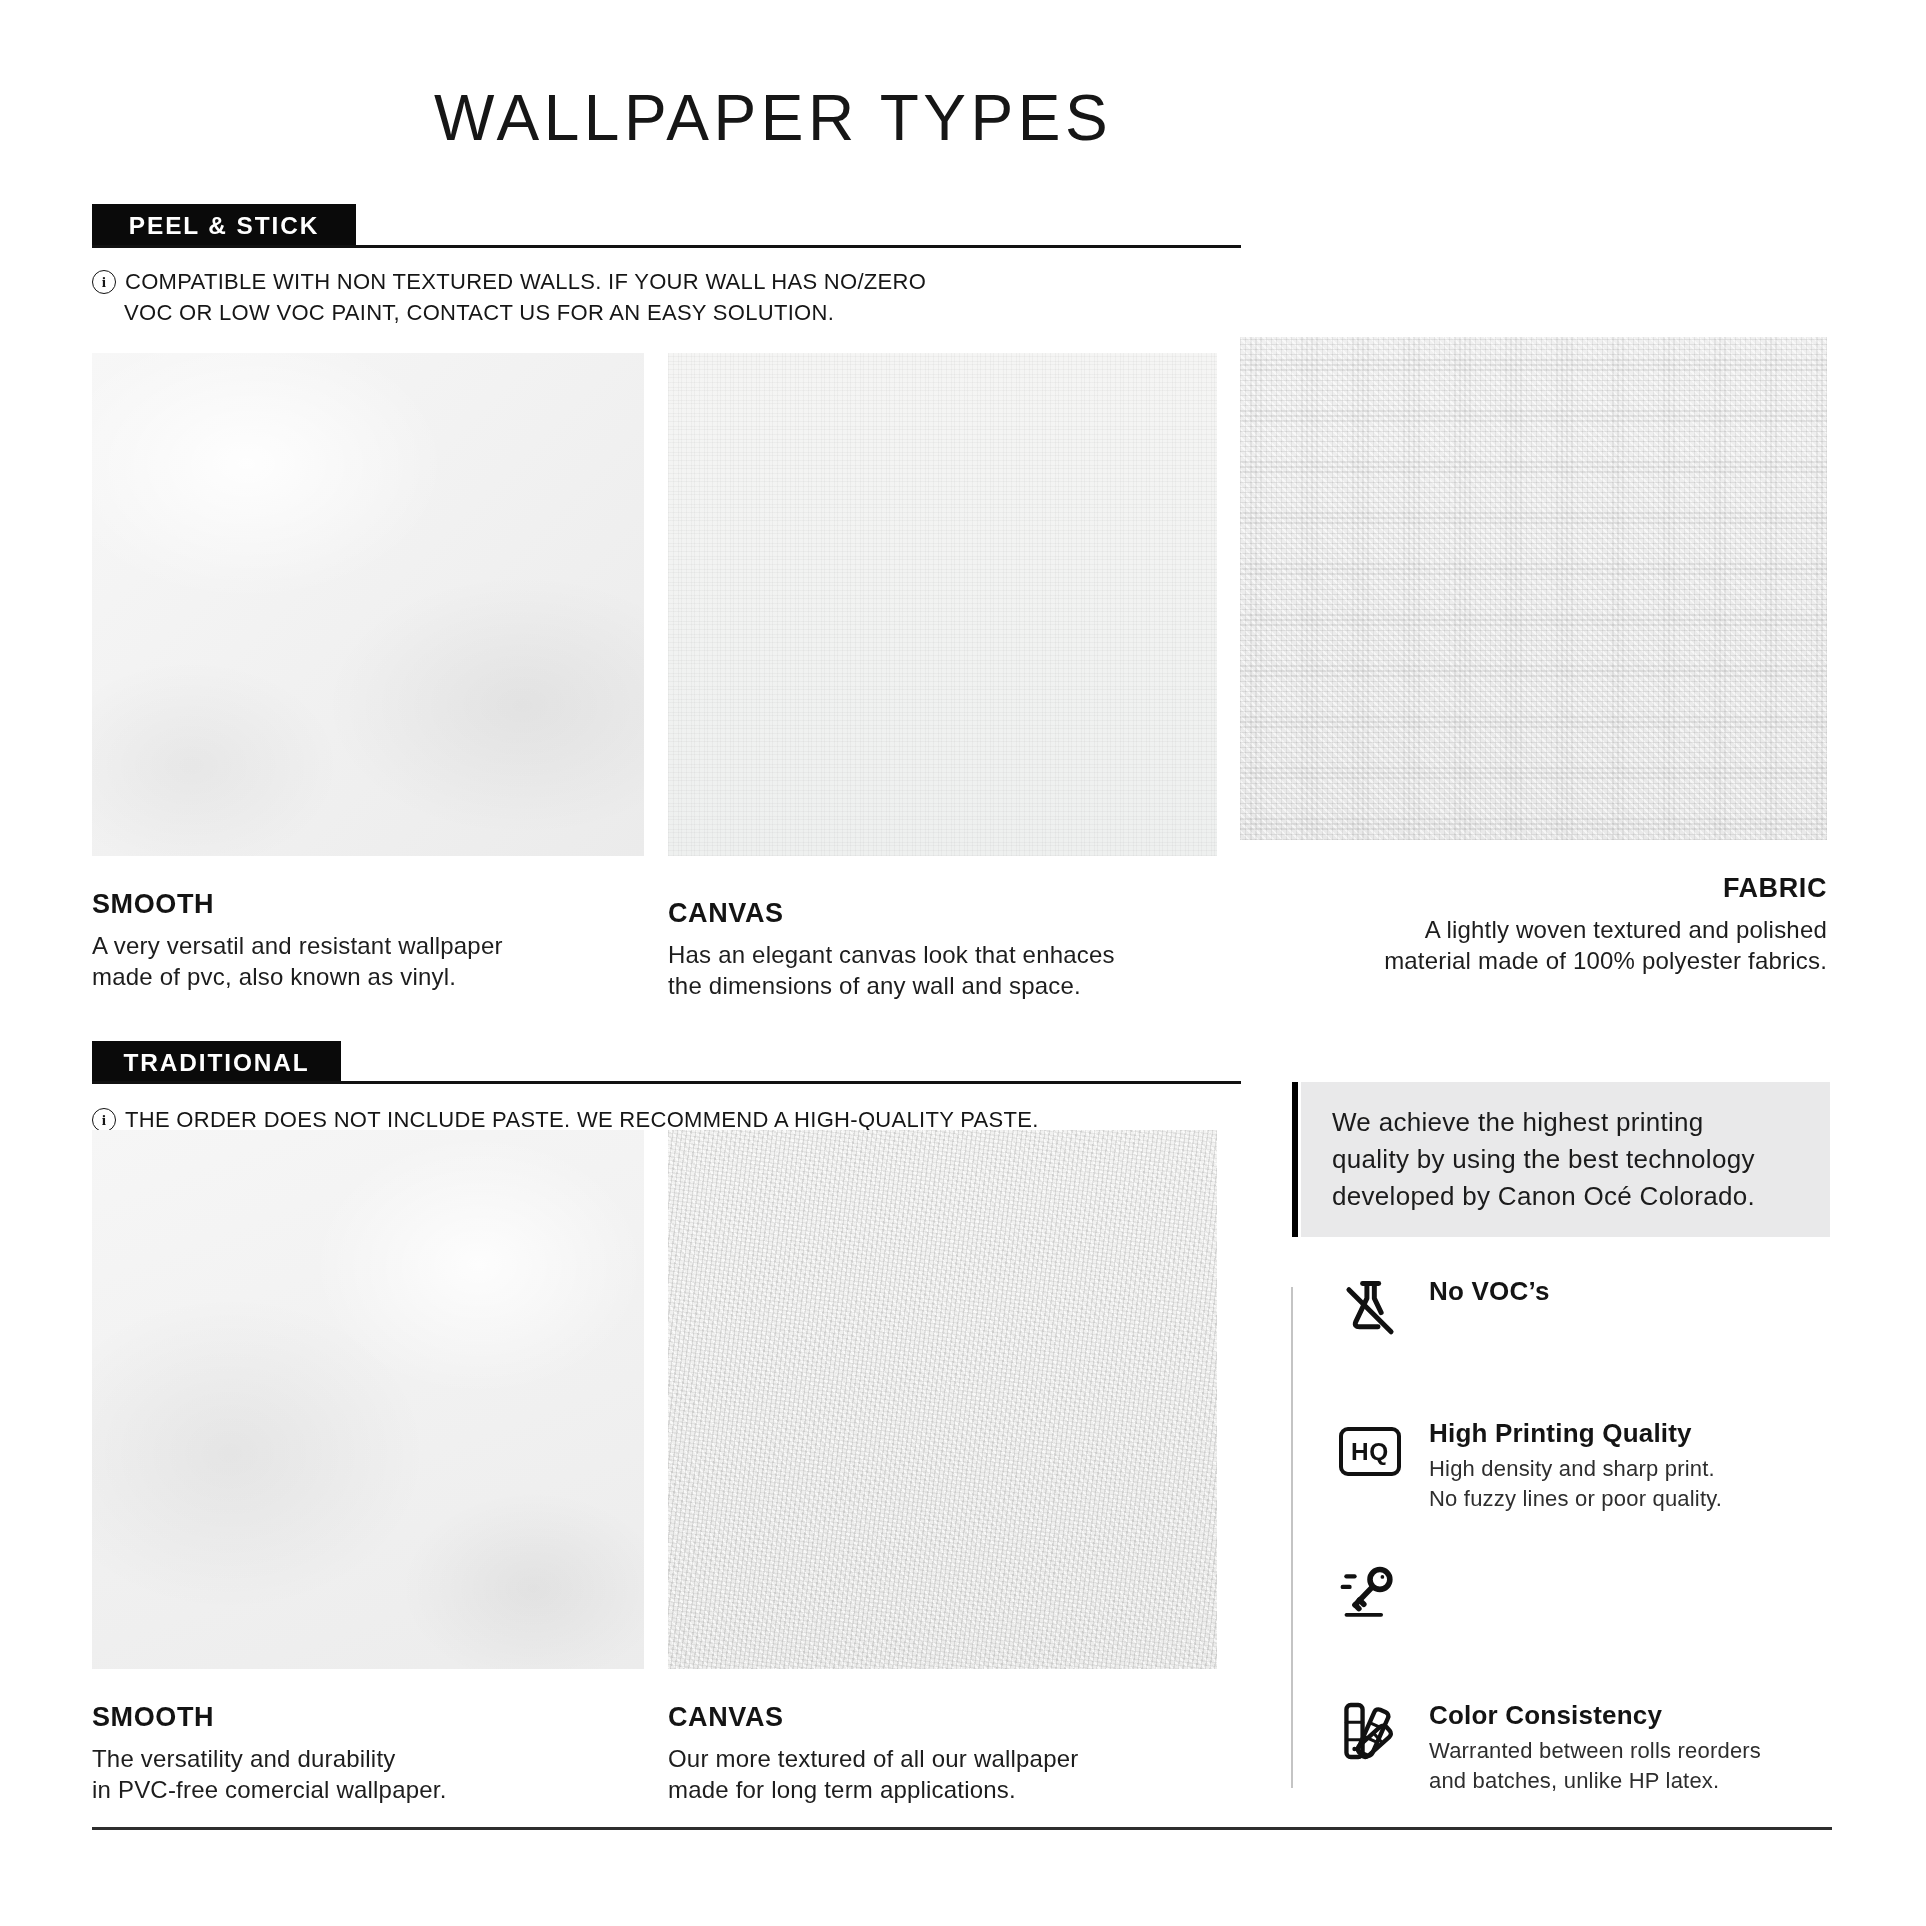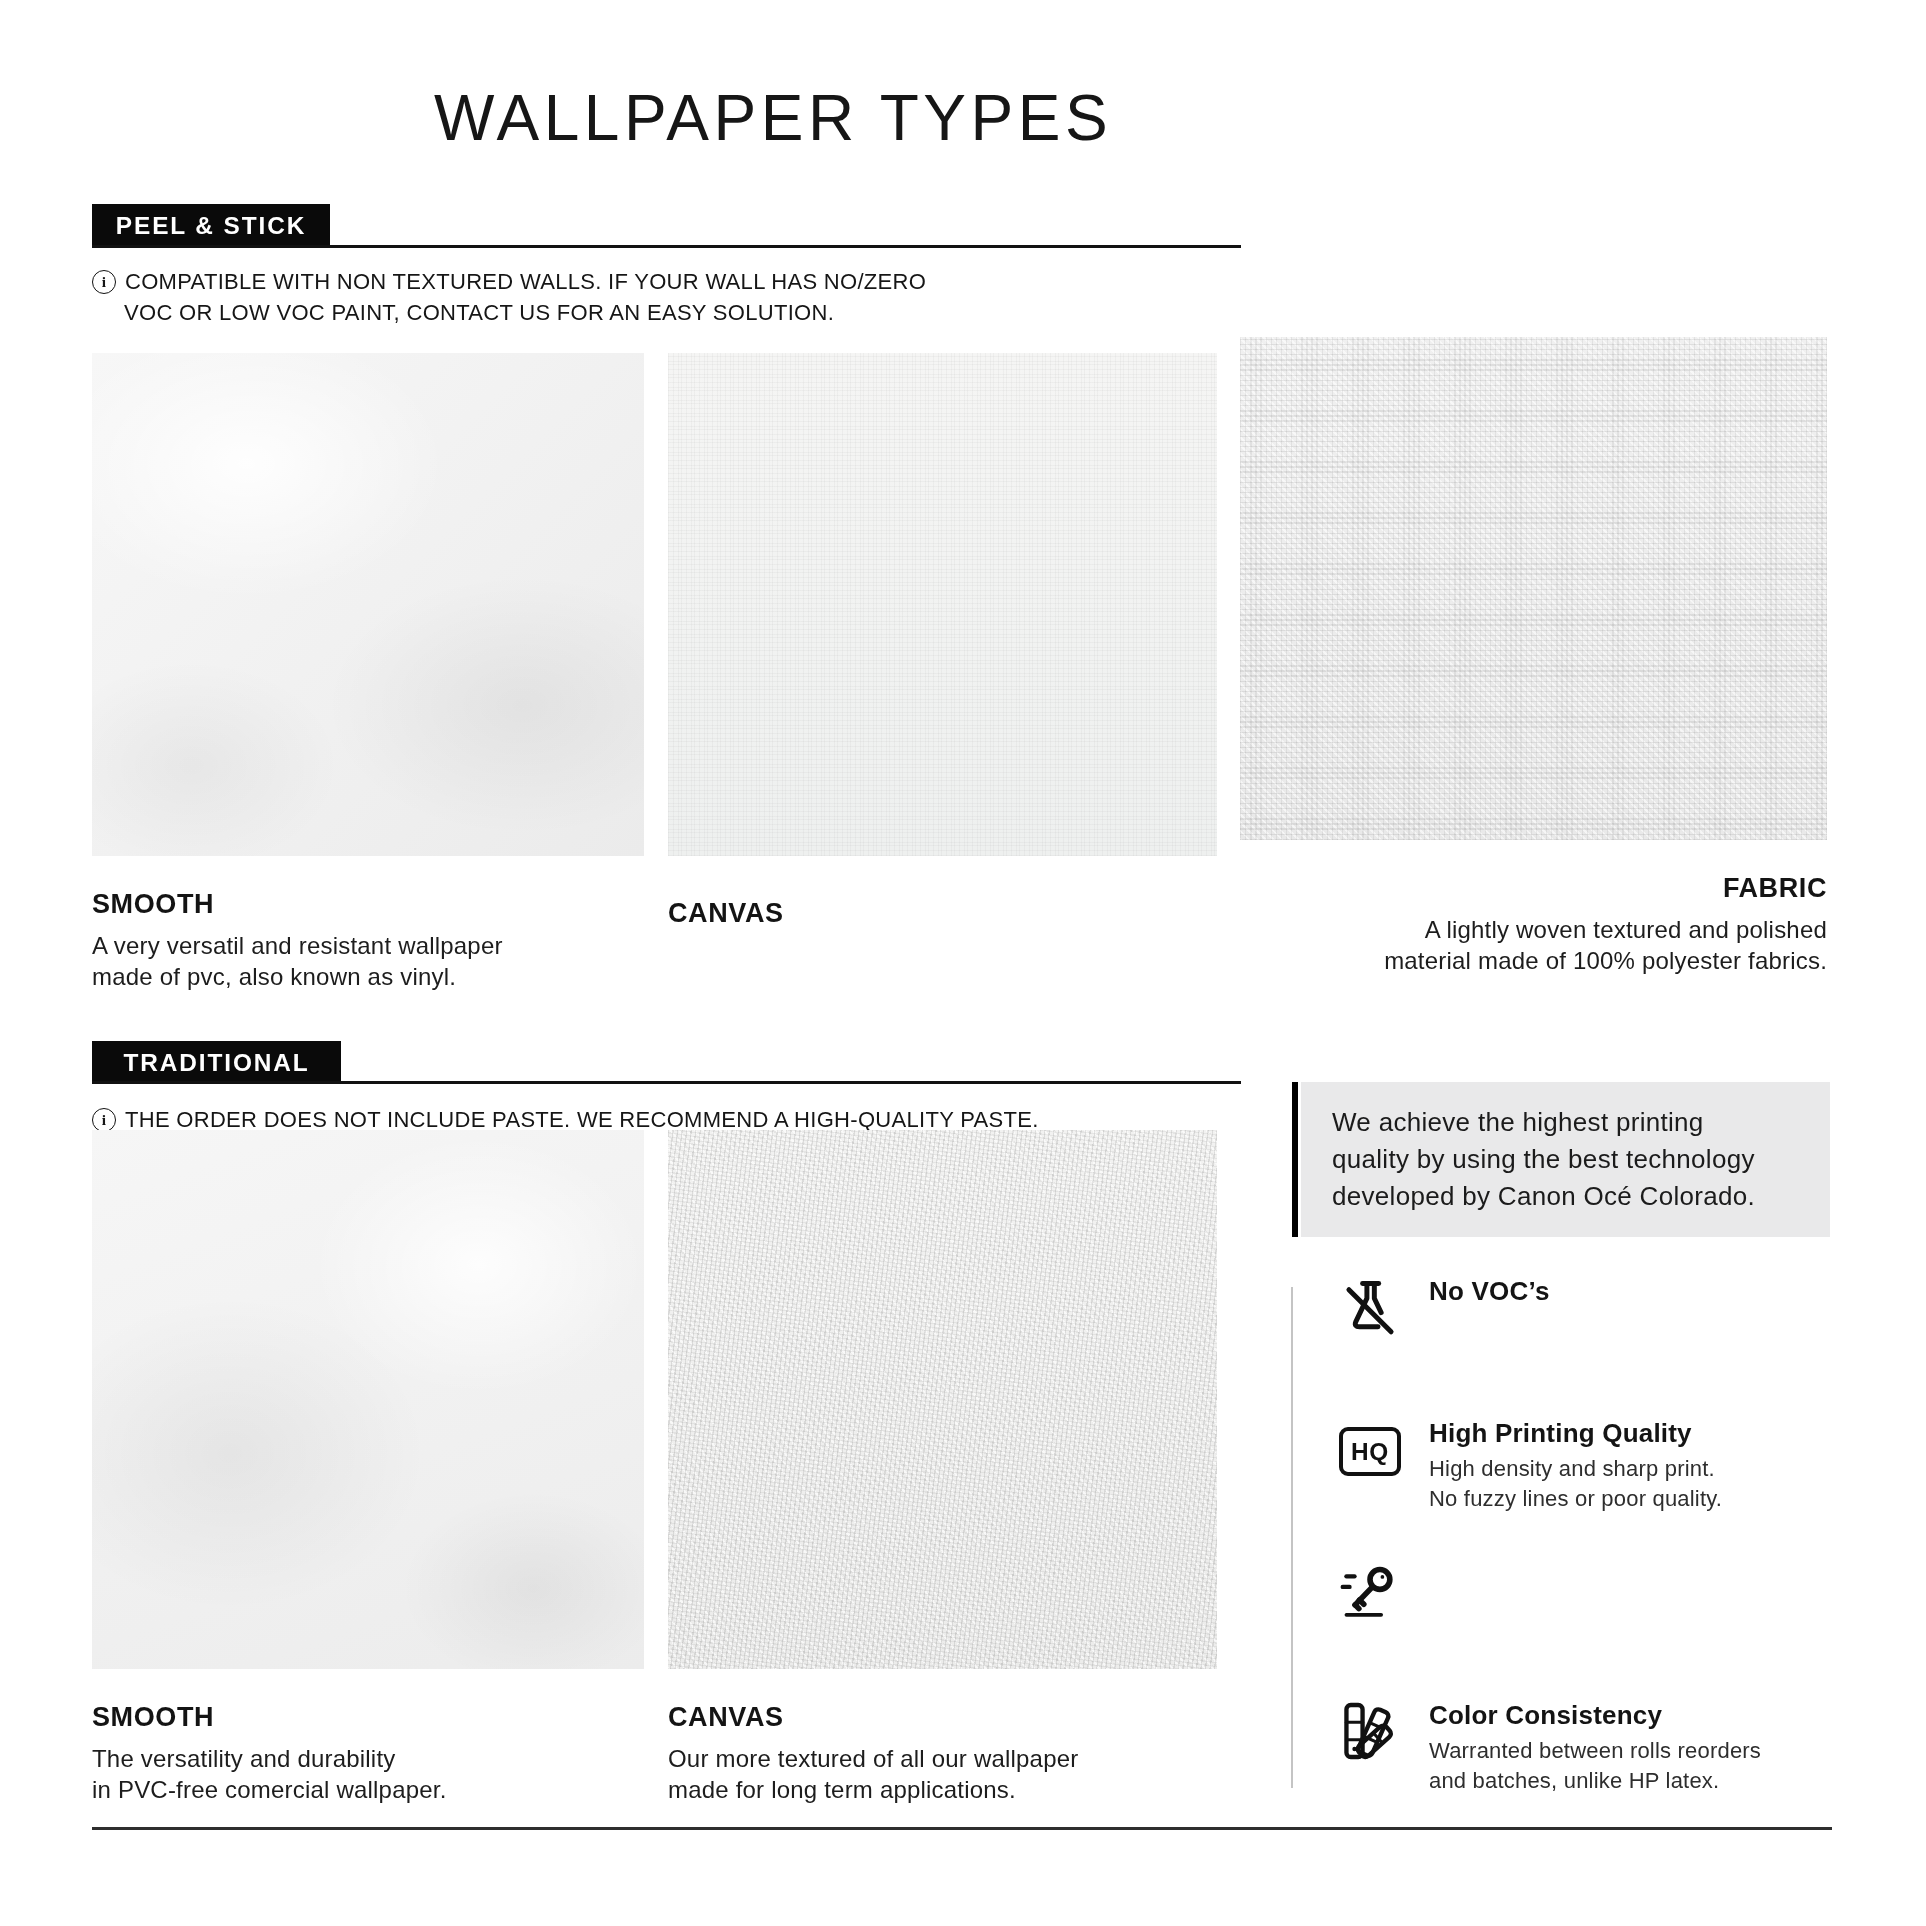--- a/index.html
+++ b/index.html
@@ -14,21 +14,21 @@
   .page-title{
     left:434px;top:81px;font-size:64px;font-weight:500;
     letter-spacing:4.5px;color:#161616;
   }
 
   
   .tag{
     background:#0a0a0a;color:#ffffff;display:flex;align-items:center;justify-content:center;
     font-size:24.4px;font-weight:600;letter-spacing:1.9px;
   }
-  .tag-peel{left:92px;top:204px;width:238px;height:44px;}
+  .tag-peel{left:92px;top:204px;width:264px;height:44px;}
   .tag-trad{left:92px;top:1041px;width:249px;height:43px;}
   .tag-rule{height:3.2px;background:#111;}
   .rule-peel{left:92px;top:245px;width:1149px;}
   .rule-trad{left:92px;top:1081px;width:1149px;}
 
   
   .note{font-size:22px;font-weight:500;letter-spacing:0.3px;color:#161616;line-height:31px;}
   .note-row{display:flex;align-items:center;gap:9px;}
   .note-indent{padding-left:32px;}
   .info-icon{
@@ -125,20 +125,24 @@
   <div class="sw-name nowrap">SMOOTH</div>
   <div class="sw-desc">
     <div class="nowrap">A very versatil and resistant wallpaper</div>
     <div class="nowrap">made of pvc, also known as vinyl.</div>
   </div>
 </div>
 
 <div class="abs col col-2r1 cap-offset">
   <div class="sw-img tex-canvas"></div>
   <div class="sw-name nowrap">CANVAS</div>
+  <div class="sw-desc">
+    <div class="nowrap">Has an elegant canvas look that enhaces</div>
+    <div class="nowrap">the dimensions of any wall and space.</div>
+  </div>
 </div>
 
 <div class="abs col col-3r1">
   <div class="sw-img tex-fabric"></div>
   <div class="sw-name nowrap">FABRIC</div>
   <div class="sw-desc">
     <div class="nowrap">A lightly woven textured and polished</div>
     <div class="nowrap">material made of 100% polyester fabrics.</div>
   </div>
 </div>

